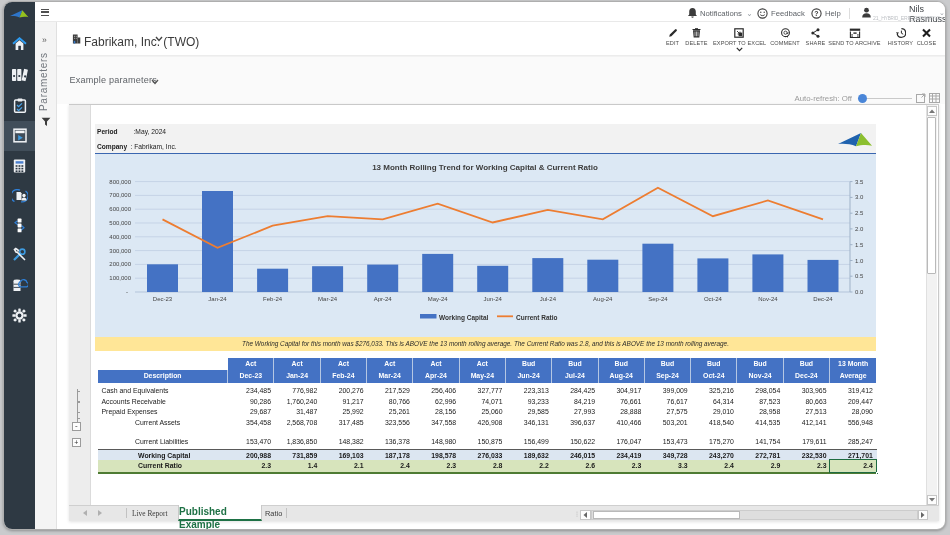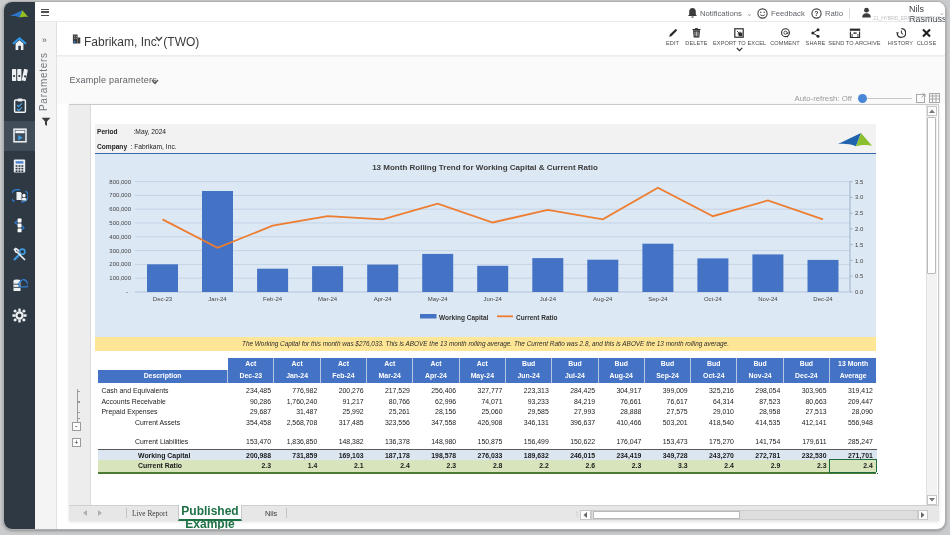--- a/index.html
+++ b/index.html
@@ -171,21 +171,21 @@
         <circle cx="5.5" cy="5.5" r="4.6" fill="none" stroke="#3c3c3c" stroke-width="1.1"></circle>
         <circle cx="3.8" cy="4.3" r=".7" fill="#3c3c3c"></circle>
         <circle cx="7.2" cy="4.3" r=".7" fill="#3c3c3c"></circle>
         <path d="M3.3 6.7 C4 7.9 7 7.9 7.7 6.7" stroke="#3c3c3c" stroke-width="1" fill="none"></path>
       </svg>
   <div class="abs" style="left:770px;top:8px;font-size:7.7px;color:#5f6368;">Feedback</div>
   <svg class="abs" style="left:810px;top:7px" width="11" height="11" viewBox="0 0 11 11">
         <circle cx="5.5" cy="5.5" r="4.6" fill="none" stroke="#3c3c3c" stroke-width="1.1"></circle>
         <text x="5.5" y="8" font-size="7" font-weight="bold" fill="#3c3c3c" text-anchor="middle" font-family="Liberation Sans">?</text>
       </svg>
-  <div class="abs" style="left:824px;top:8px;font-size:7.7px;color:#5f6368;">Ratio</div>
+  <div class="abs" style="left:824px;top:8px;font-size:7.7px;color:#5f6368;">Help</div>
   <div class="abs" style="left:848px;top:7px;width:1px;height:11px;background:#ddd;"></div>
   <svg class="abs" style="left:860px;top:6px" width="11" height="11" viewBox="0 0 11 11">
         <circle cx="5.5" cy="3.2" r="2.4" fill="#3c3c3c"></circle>
         <path d="M1.2 10.5 C1.2 7.5 3 6.3 5.5 6.3 C8 6.3 9.8 7.5 9.8 10.5 Z" fill="#3c3c3c"></path>
       </svg>
   <div class="abs" style="left:872px;top:3px;font-size:9px;color:#3f4347;margin-left:36px;">Nils Rasmussen</div>
   <div class="abs" style="left:872px;top:13.5px;font-size:5.1px;color:#bcbfc3;letter-spacing:-.1px;">21_H<span style="font-size:4.5px">YBRID</span>_ERP_R<span style="font-size:4.5px">EPORTING</span></div>
   <div class="abs" style="left:938px;top:8px;font-size:7px;color:#9aa0a6;">⌄</div>
 
   <div id="row2"></div>
@@ -550,22 +550,22 @@
   <div id="tabbar"></div>
   <div id="tabs">
     <svg class="abs" style="left:81px;top:509px" width="5" height="6" viewBox="0 0 5 6">
           <path d="M5 0 L1 3 L5 6 Z" fill="#b0b0b0"></path>
         </svg>
     <svg class="abs" style="left:97px;top:509px" width="5" height="6" viewBox="0 0 5 6">
           <path d="M0 0 L4 3 L0 6 Z" fill="#b0b0b0"></path>
         </svg>
     <div class="tsep" style="left:125px;top:507px;"></div>
     <div class="abs" style="left:131px;top:508px;font-size:7.4px;color:#3c3c3c;font-family:Liberation Serif, serif;">Live Report</div>
-    <div class="abs" style="left:177px;top:504px;width:64px;height:16px;background:#fff;border-left:1px solid #c9c9c9;border-right:1px solid #c9c9c9;border-bottom:2.5px solid #1e7145;text-align:center;font-size:12px;font-weight:bold;color:#1e7145;line-height:13px;">Published Example</div>
-    <div class="abs" style="left:264px;top:508px;font-size:7.4px;color:#3c3c3c;">Nils</div>
+    <div class="abs" style="left:177px;top:504px;width:84px;height:16px;background:#fff;border-left:1px solid #c9c9c9;border-right:1px solid #c9c9c9;border-bottom:2.5px solid #1e7145;text-align:left;font-size:10px;font-weight:bold;color:#1e7145;line-height:13px;">Published Example</div>
+    <div class="abs" style="left:264px;top:508px;font-size:7.4px;color:#3c3c3c;">Ratio</div>
     <div class="tsep" style="left:285px;top:507px;"></div>
     <div class="abs" style="left:573px;top:509px;font-size:6px;color:#9a9a9a;letter-spacing:0;">⋮</div>
     <div class="abs" style="left:590px;top:508.5px;width:327px;height:10px;background:#dedede;border:1px solid #cccccc;"></div>
     <div class="sbbtn" style="left:579px;top:508.5px;width:10.5px;height:10px;"><svg width="4" height="6" viewBox="0 0 4 6" style="margin-top:1.5px">
             <path d="M4 0 L0.5 3 L4 6 Z" fill="#666"></path>
           </svg></div>
     <div class="abs" style="left:592px;top:509.5px;width:147px;height:8px;background:#fff;border:1px solid #b9b9b9;"></div>
     <div class="sbbtn" style="left:916.5px;top:508.5px;width:10.5px;height:10px;"><svg width="4" height="6" viewBox="0 0 4 6" style="margin-top:1.5px">
             <path d="M0 0 L3.5 3 L0 6 Z" fill="#666"></path>
           </svg></div>

